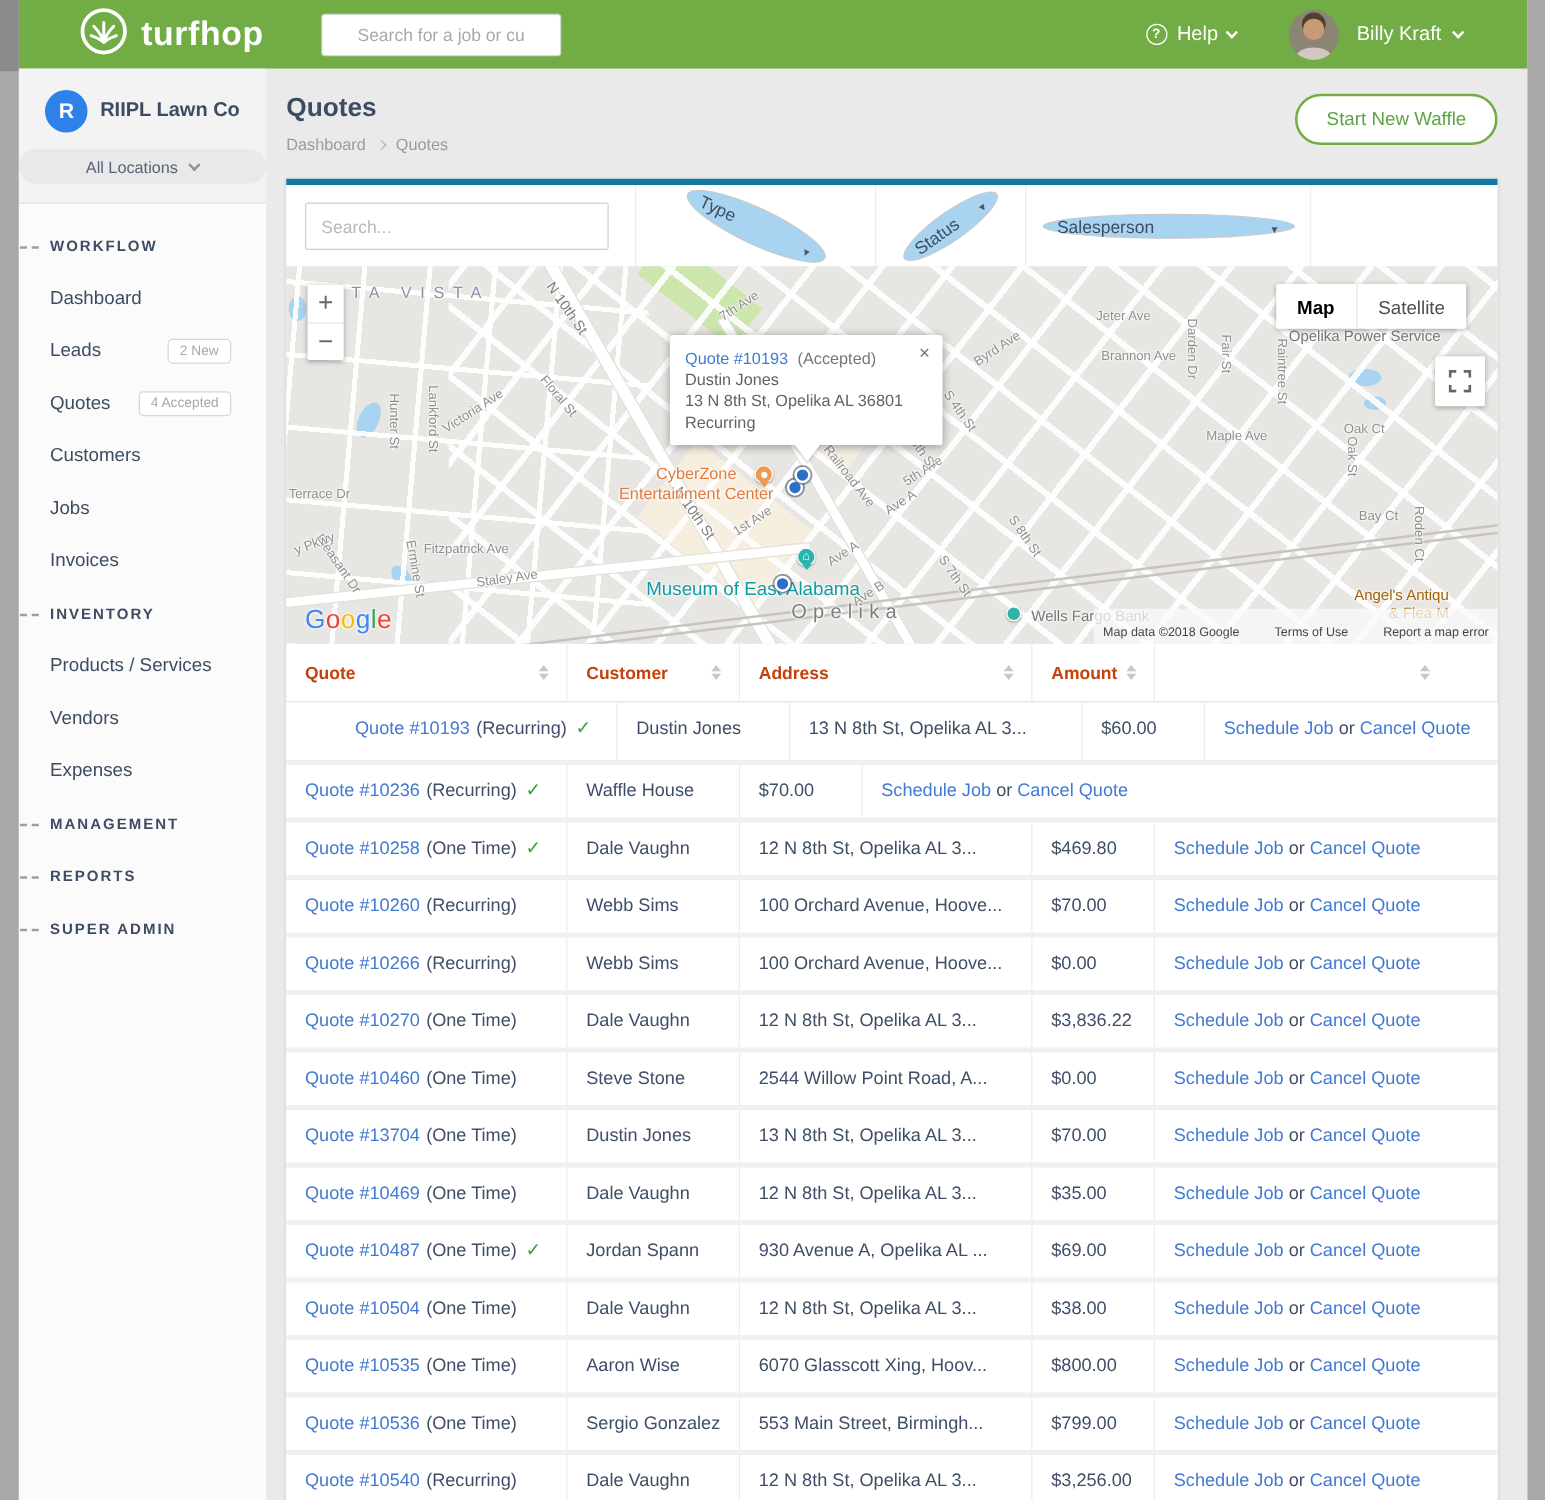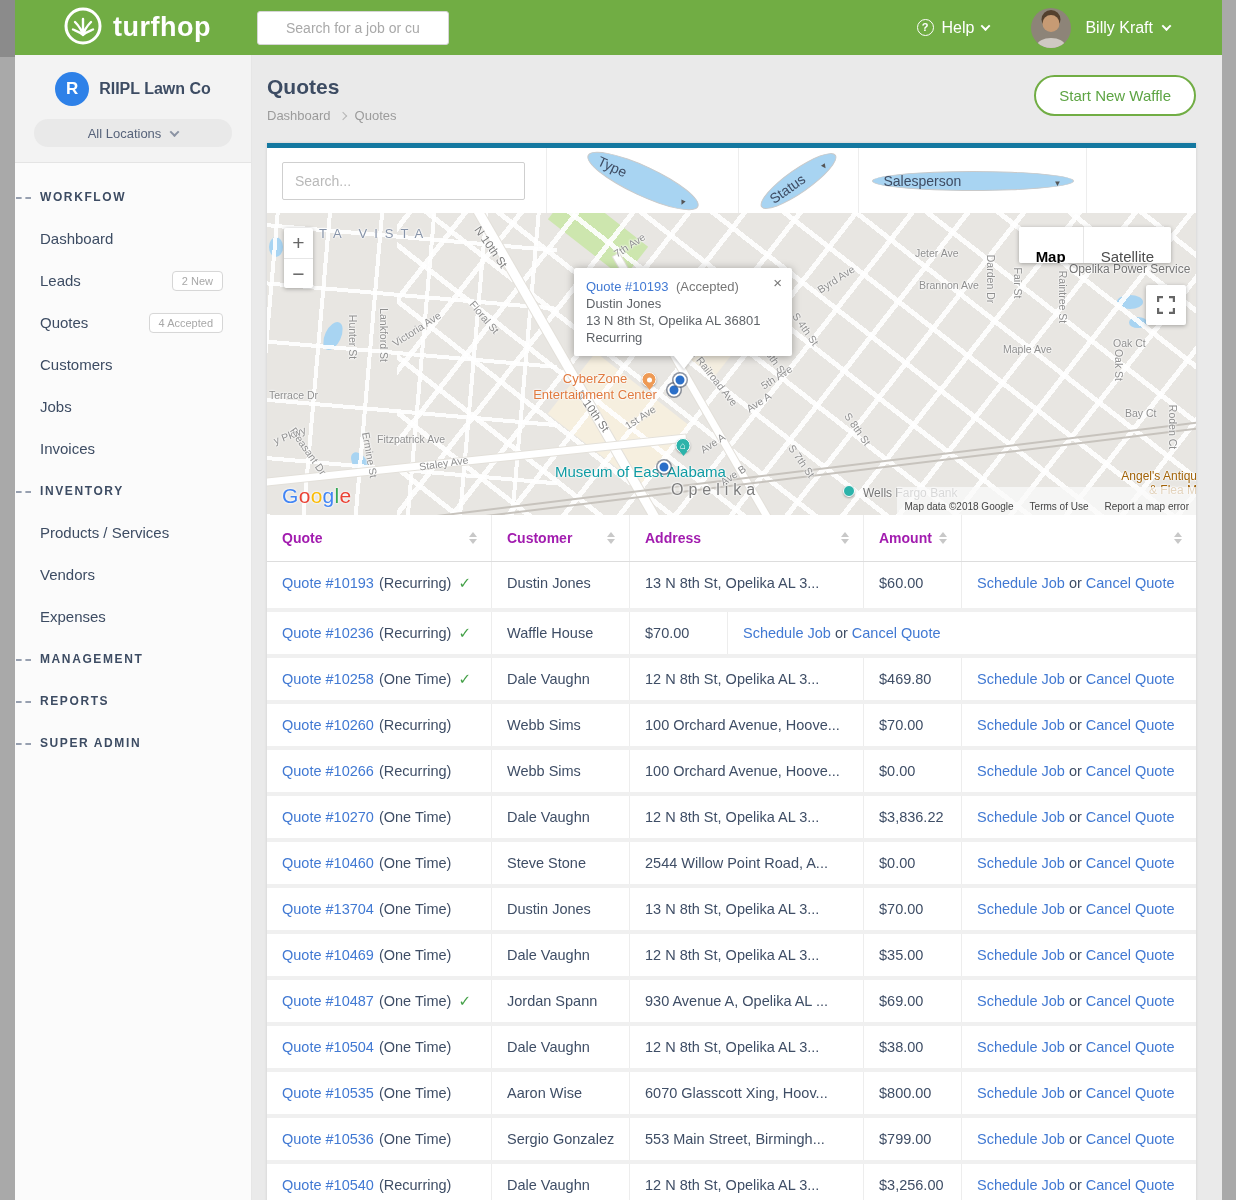--- a/index.html
+++ b/index.html
@@ -121,39 +121,39 @@
   .popup { position:absolute; left:307px; top:55px; width:218px; background:#fff; border-radius:2px; box-shadow:0 1px 8px rgba(0,0,0,.35); padding:10px 12px; z-index:40; font-size:13px; color:#5f6368; line-height:17px; }
   .popup::after { content:""; position:absolute; left:100px; top:100%; border:10px solid transparent; border-top:13px solid #fff; filter:drop-shadow(0 2px 1px rgba(0,0,0,.15)); }
   .popup .a { font-size:13px; }
   .popup-status { color:#767676; margin-left:4px; }
   .popup-close { position:absolute; top:6px; right:10px; color:#777; font-size:15px; cursor:pointer; }
 
   .zoomctl { position:absolute; left:17px; top:15px; width:29px; background:#fff; border-radius:2px; box-shadow:0 1px 4px rgba(0,0,0,.3); z-index:50; }
   .zbtn { height:30px; text-align:center; font-size:21px; color:#666; line-height:30px; cursor:pointer; }
   .zbtn + .zbtn { border-top:1px solid #e6e6e6; }
   .maptype { position:absolute; top:14px; right:25px; display:flex; box-shadow:0 1px 4px rgba(0,0,0,.3); z-index:50; border-radius:2px; overflow:hidden; }
-  .mt-btn { height:36px; padding:12px 17px; background:#fff; font-size:15px; color:#4d4d4d; line-height:36px; cursor:pointer; }
+  .mt-btn { height:36px; padding:2px 17px; background:#fff; font-size:15px; color:#4d4d4d; line-height:36px; cursor:pointer; }
   .mt-btn + .mt-btn { border-left:1px solid #e6e6e6; }
   .mt-btn.active { font-weight:bold; color:#000; }
   .fullscreen { position:absolute; right:10px; top:72px; width:40px; height:40px; background:#fff; border-radius:2px; box-shadow:0 1px 4px rgba(0,0,0,.3); display:flex; align-items:center; justify-content:center; z-index:50; cursor:pointer; }
   .glogo { position:absolute; left:15px; bottom:7px; z-index:45; font-size:21px; font-weight:500; letter-spacing:.3px; text-shadow:0 0 2px #fff,0 0 3px #fff; cursor:pointer; }
-  .map-attr { position:absolute; right:0; bottom:0; z-index:45; font-size:10px; color:#454545; display:flex; gap:16px; background:rgba(250,250,250,.75); padding:14px 7px 3px; }
+  .map-attr { position:absolute; right:0; bottom:0; z-index:45; font-size:10px; color:#454545; display:flex; gap:28px; background:rgba(250,250,250,.75); padding:14px 7px 3px; }
   .map-attr span { cursor:pointer; }
 
   
   .thead { display:flex; height:47px; border-bottom:1px solid #ddd; }
-  .th { position:relative; line-height:47px; padding-left:15px; font-weight:bold; font-size:14px; color:#a21caf; border-left:1px solid #ededed; cursor:pointer; }
+  .th { position:relative; line-height:47px; padding-left:15px; font-weight:bold; font-size:14px; color:#c2410c; border-left:1px solid #ededed; cursor:pointer; }
   .th:first-child { border-left:0; }
   .c0 { width:224px; } .c1 { width:138px; } .c2 { width:234px; } .c3 { width:98px; } .c4 { width:235px; }
   .sort { position:absolute; right:14px; top:50%; transform:translateY(-50%); display:flex; flex-direction:column; gap:2px; }
   .sort i { width:0; height:0; border-left:4px solid transparent; border-right:4px solid transparent; display:block; }
   .sort .up { border-bottom:5px solid #c8c8c8; }
   .sort .down { border-top:5px solid #c8c8c8; }
   .trow { display:flex; height:46px; border-top:4px solid #f0f0f0; background:#fff; }
-  .trow:first-child { border-top:0; }
+  .trow:first-child { border-top:0;padding-left:40px; }
   .td { line-height:42px; padding-left:15px; font-size:14.5px; color:#3f4e66; border-left:1px solid #ededed; white-space:nowrap; overflow:hidden; }
   .td:first-child { border-left:0; }
   .a { color:#4179d3; cursor:pointer; }
   .type { margin-left:5px; }
   .check { color:#43a047; margin-left:7px; font-size:15px; }
   .or { color:#3f4e66; }
 </style>
 </head>
 <body>
 

